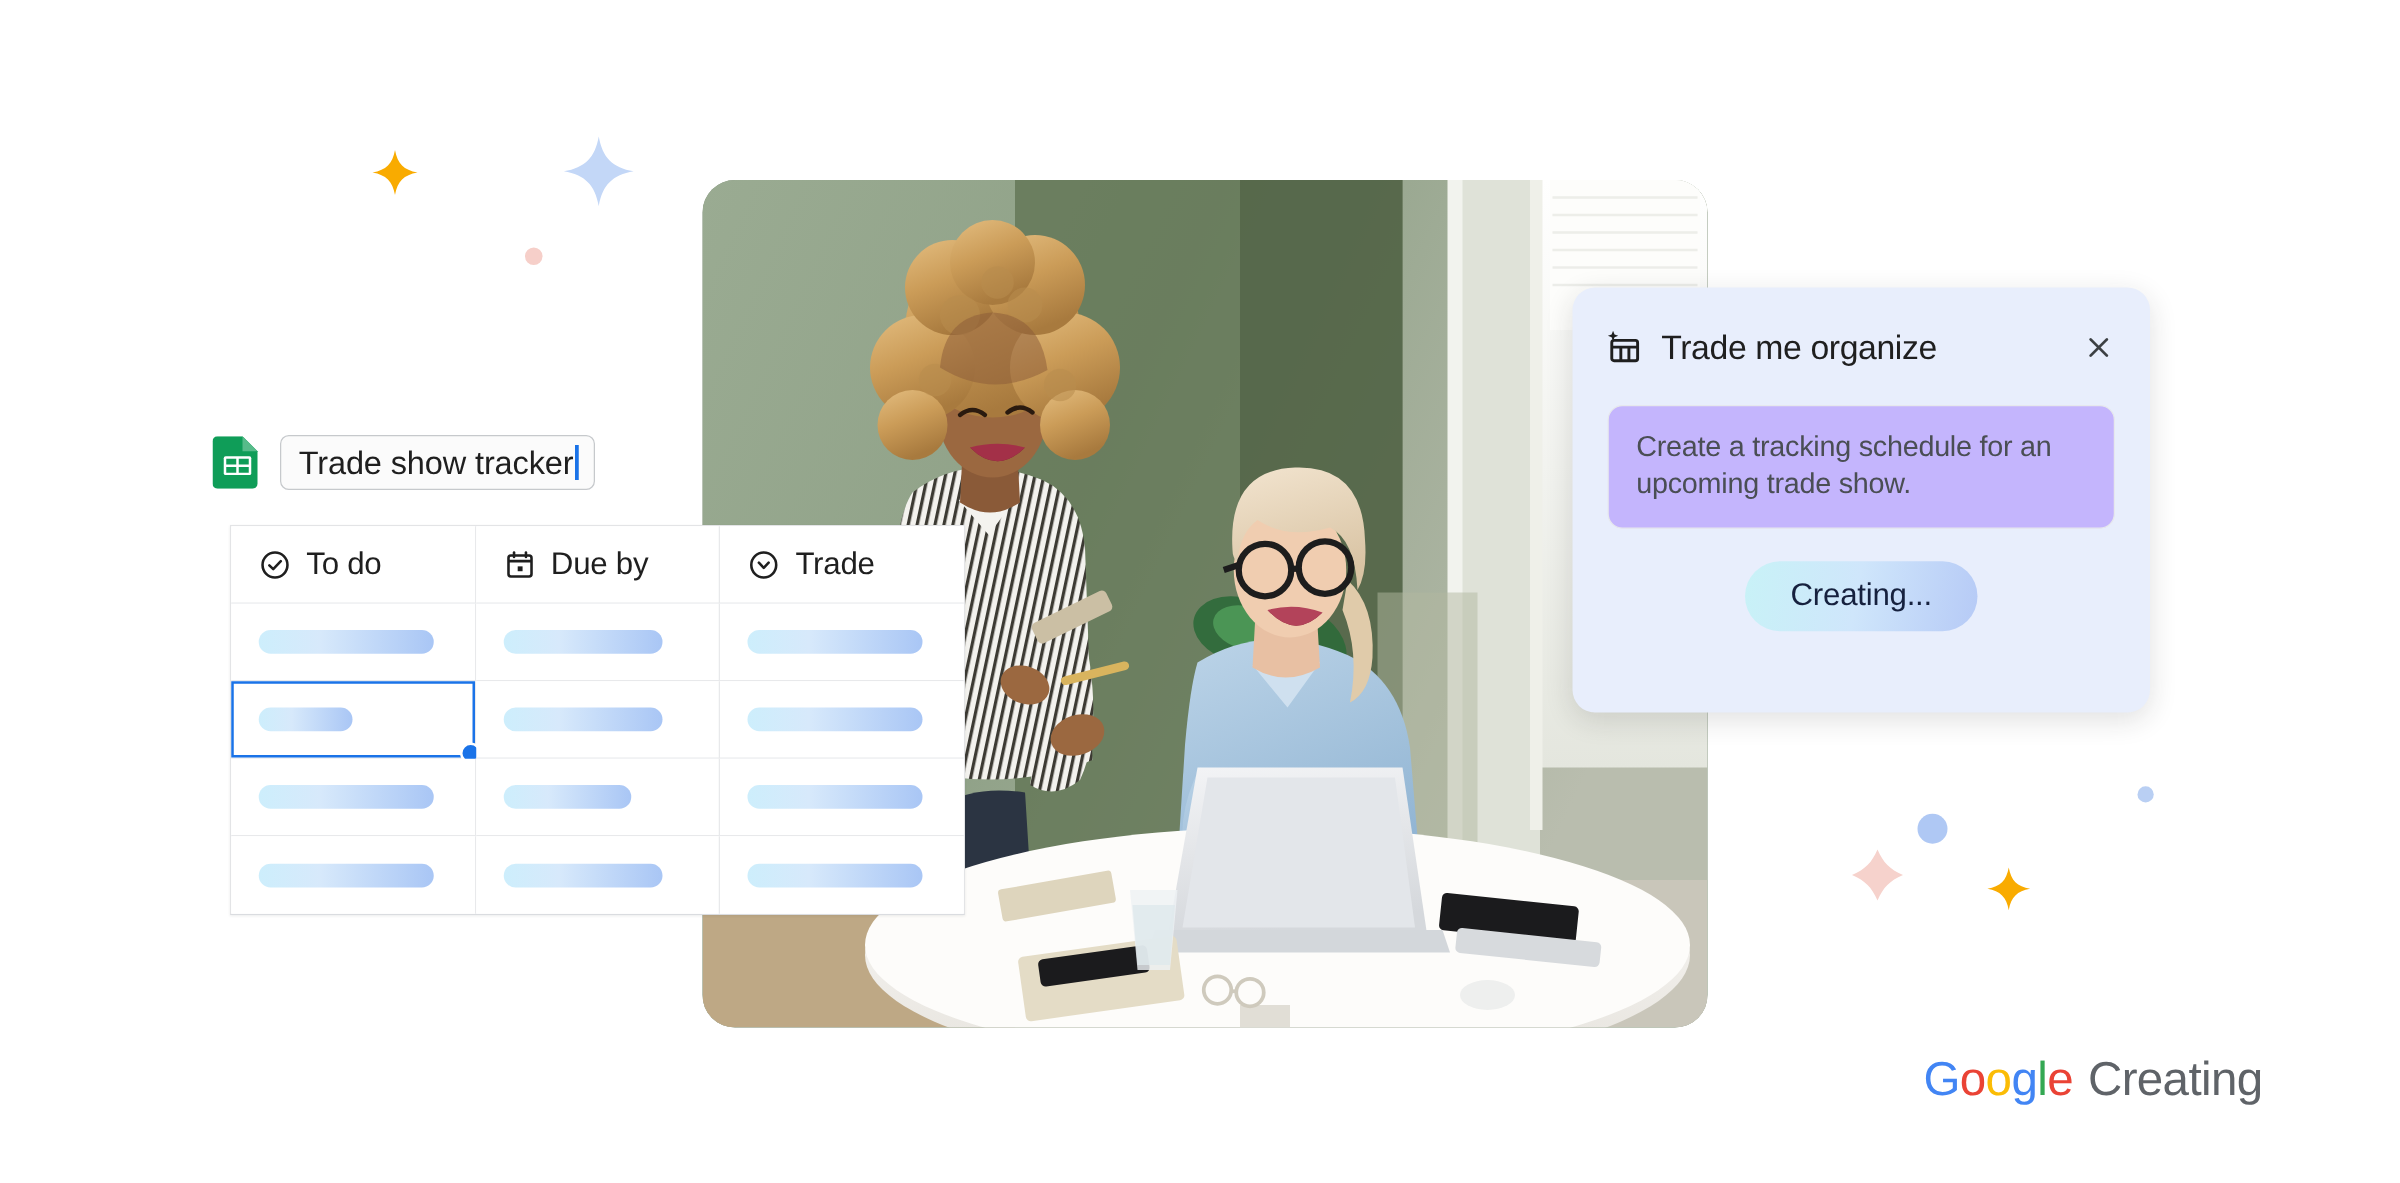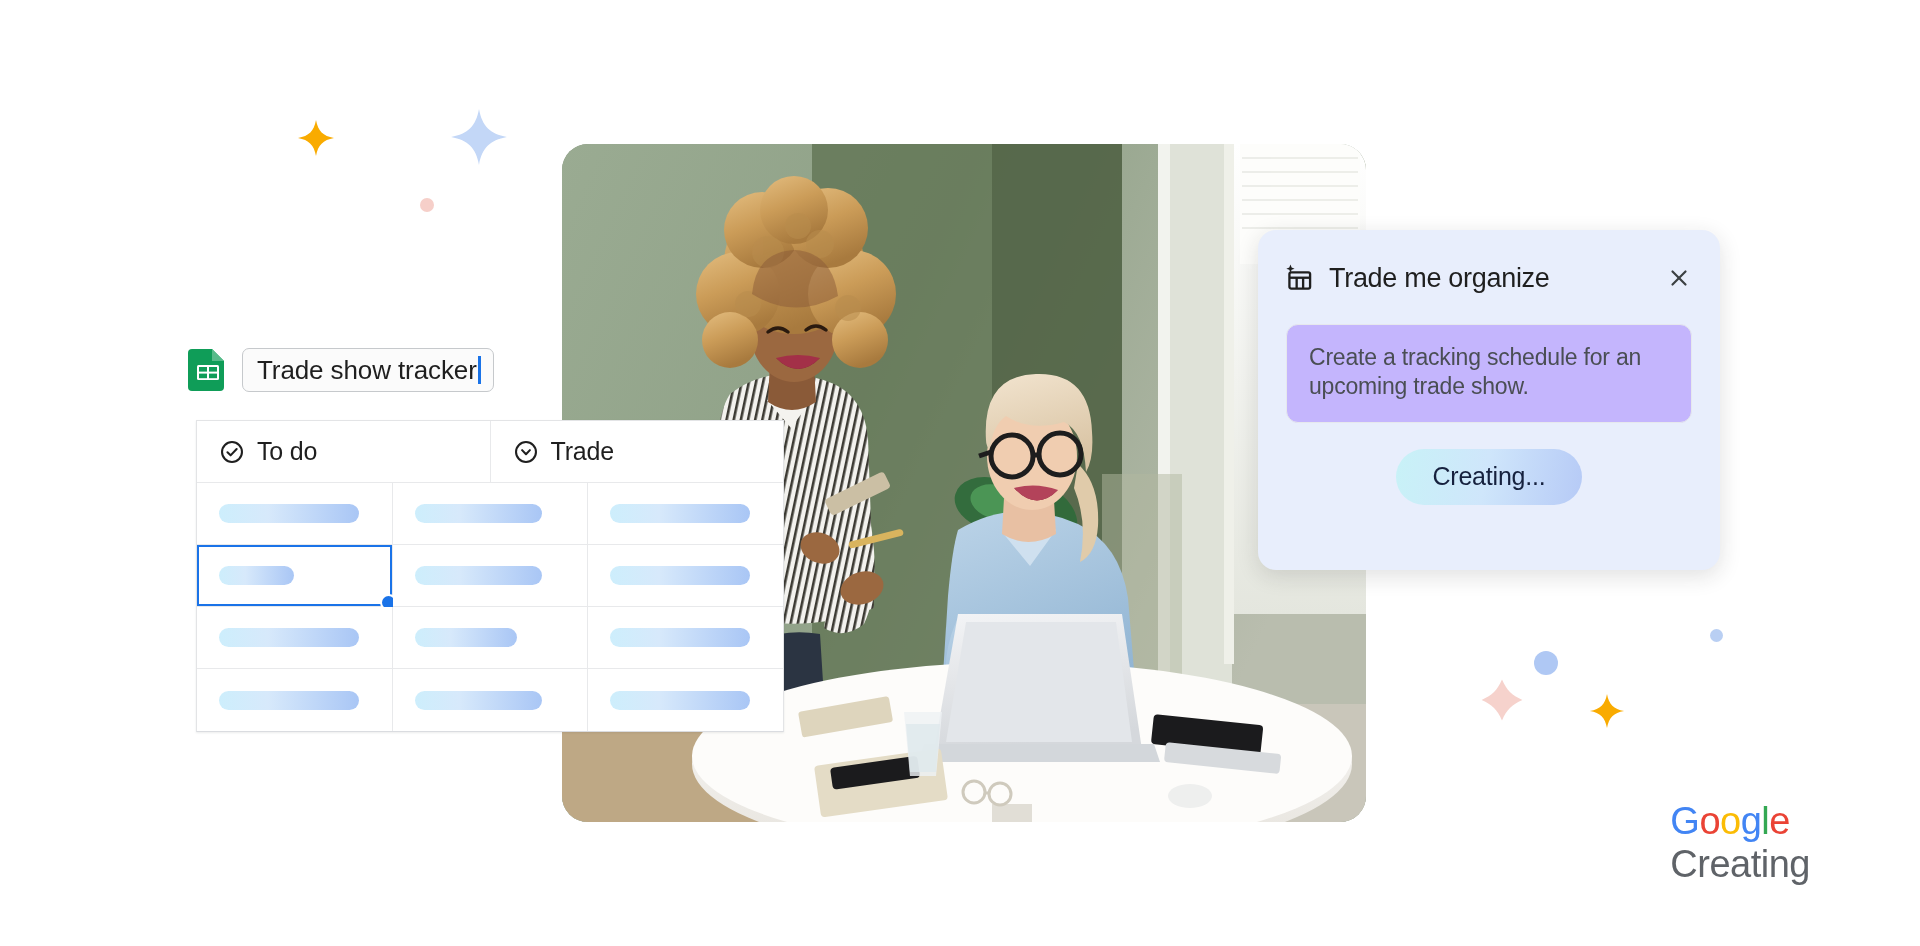--- a/index.html
+++ b/index.html
@@ -19,38 +19,38 @@
 
   
   .photo-card{
     position:absolute;left:562px;top:144px;width:804px;height:678px;
     border-radius:26px;overflow:hidden;
     background:#7f8f78;
   }
   .photo-svg{display:block;width:100%;height:100%;}
 
   
-  .sheet-mock{position:absolute;left:188px;top:344px;}
+  .sheet-mock{position:absolute;left:170px;top:344px;}
   .sheet-title-row{display:flex;align-items:center;gap:14px;height:52px;margin-left:0;}
   .sheets-icon{width:40px;height:42px;flex:0 0 auto;}
   .title-input{
     box-sizing:border-box;
     height:44px;border:1px solid #c6c9cc;border-radius:7px;
     background:#fbfbfb;
     display:flex;align-items:center;
     padding:0 12px 0 14px;
     font-size:26px;color:#1f1f1f;letter-spacing:-.1px;
     white-space:nowrap;
   }
   .caret{
     display:inline-block;width:3px;height:28px;background:#1a73e8;margin-left:1px;
   }
 
   .table{
-    position:absolute;left:196px;top:420px;
+    position:absolute;left:184px;top:420px;
     width:588px;
     background:#ffffff;
     border:1px solid #e3e4e6;
     border-bottom:1px solid #dadce0;
     box-sizing:border-box;
     box-shadow:0 1px 2px rgba(60,64,67,.10);
   }
   .trow{display:flex;}
   .tcell{
     box-sizing:border-box;
@@ -121,21 +121,21 @@
     background:linear-gradient(100deg,#c8f2f7 0%,#cfe6fb 48%,#b6caf6 100%);
     font-size:25px;color:#16213e;letter-spacing:-.2px;
     cursor:pointer;border:none;
     font-family:"Liberation Sans", sans-serif;
   }
 
   
   .gws{
     position:absolute;right:110px;bottom:60px;
     display:flex;align-items:baseline;
-    font-size:38px;letter-spacing:-.5px;flex-direction:column;
+    font-size:38px;letter-spacing:-.5px;
   }
   .g-b{color:#4285F4;}
   .g-r{color:#EA4335;}
   .g-y{color:#FBBC05;}
   .g-g{color:#34A853;}
   .gws-word{color:#5f6368;margin-left:12px;font-size:38px;}
 </style>
 </head>
 <body>
 
@@ -367,20 +367,32 @@
 
     <div class="trow header">
       <div class="tcell">
         <span class="hdr-ico">
           <svg width="26" height="26" viewBox="0 0 24 24" fill="none" stroke="#1f1f1f" stroke-width="1.9">
             <circle cx="12" cy="12" r="9.2"></circle>
               <path d="M7.8 12.3 L10.7 15.1 L16.3 9.2" stroke-linecap="round" stroke-linejoin="round"></path>
           </svg>
         </span>
         <span class="hdr-label">To do</span>
+      </div>
+      <div class="tcell">
+        <span class="hdr-ico">
+          <svg width="26" height="26" viewBox="0 0 24 24" fill="none" stroke="#1f1f1f" stroke-width="1.9">
+            <rect x="3.5" y="5" width="17" height="15.5" rx="1.8"></rect>
+            <path d="M3.5 9.2 H20.5" stroke-width="2"></path>
+            <path d="M7.6 2.8 V6" stroke-linecap="round"></path>
+              <path d="M16.4 2.8 V6" stroke-linecap="round"></path>
+            <rect x="10.3" y="13" width="3.6" height="3.6" fill="#1f1f1f" stroke="none"></rect>
+          </svg>
+        </span>
+        <span class="hdr-label">Due by</span>
       </div>
       <div class="tcell">
         <span class="hdr-ico">
           <svg width="26" height="26" viewBox="0 0 24 24" fill="none" stroke="#1f1f1f" stroke-width="1.9">
             <circle cx="12" cy="12" r="9.2"></circle>
             <path d="M8.4 10.3 L12 14.1 L15.6 10.3" stroke-linecap="round" stroke-linejoin="round"></path>
           </svg>
         </span>
         <span class="hdr-label">Trade</span>
       </div>

